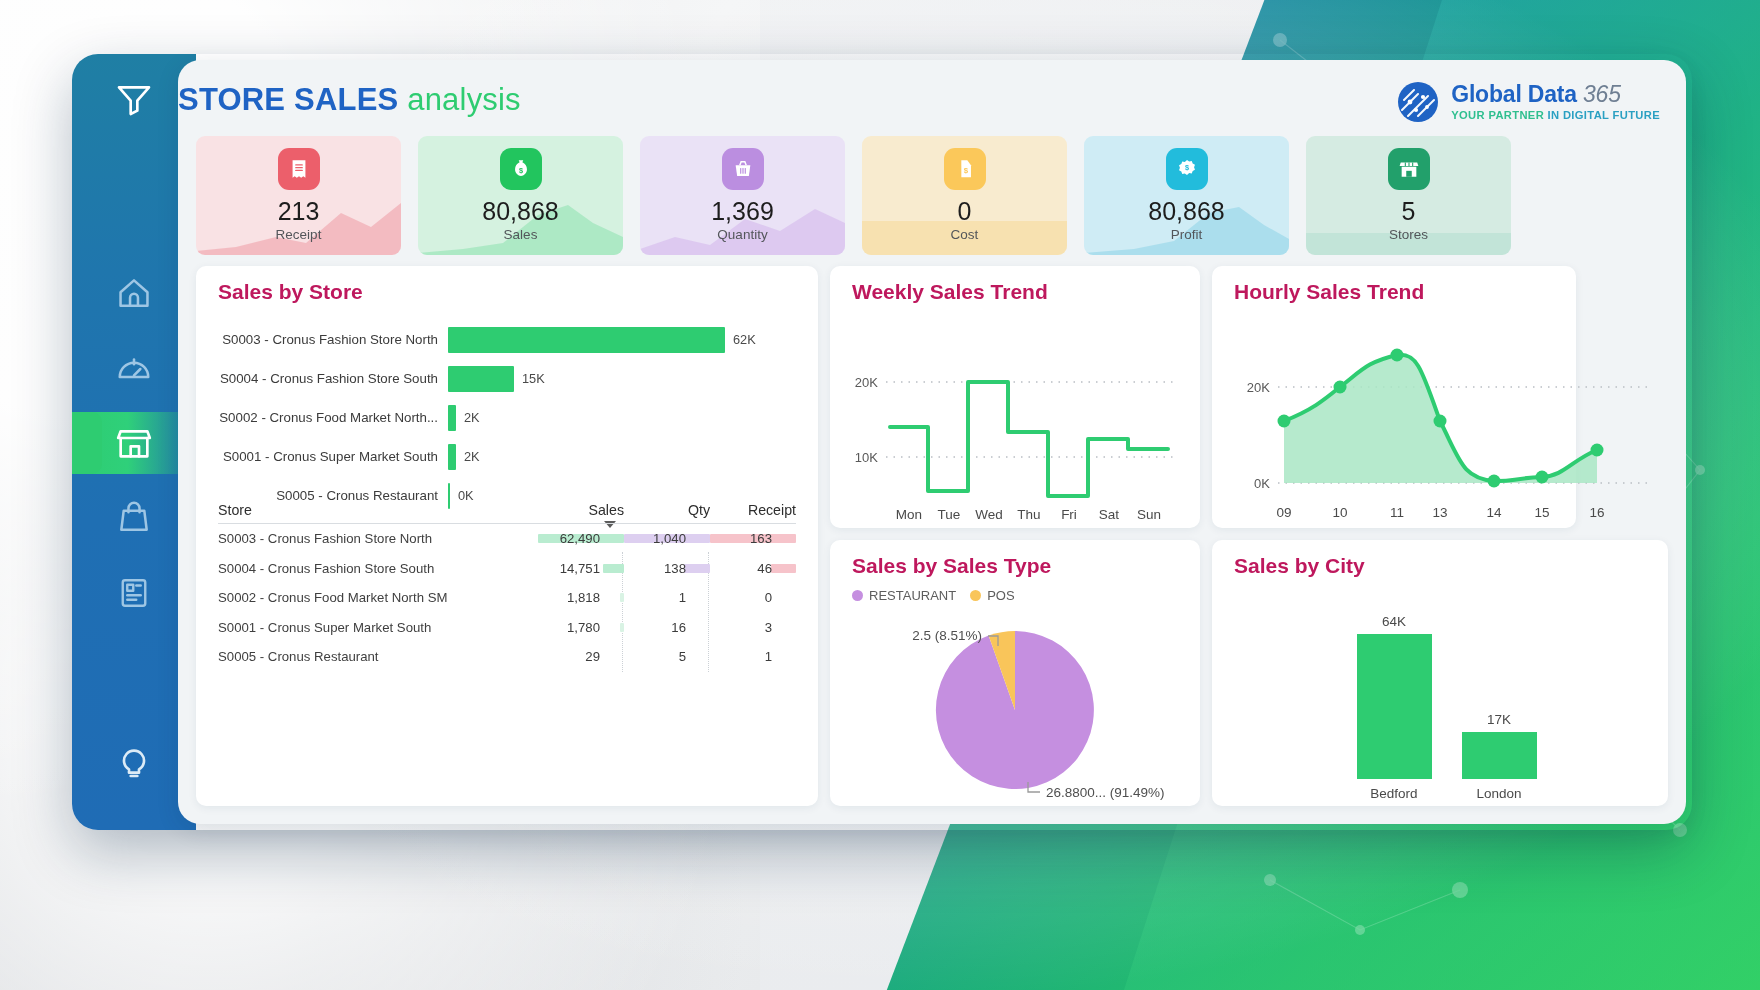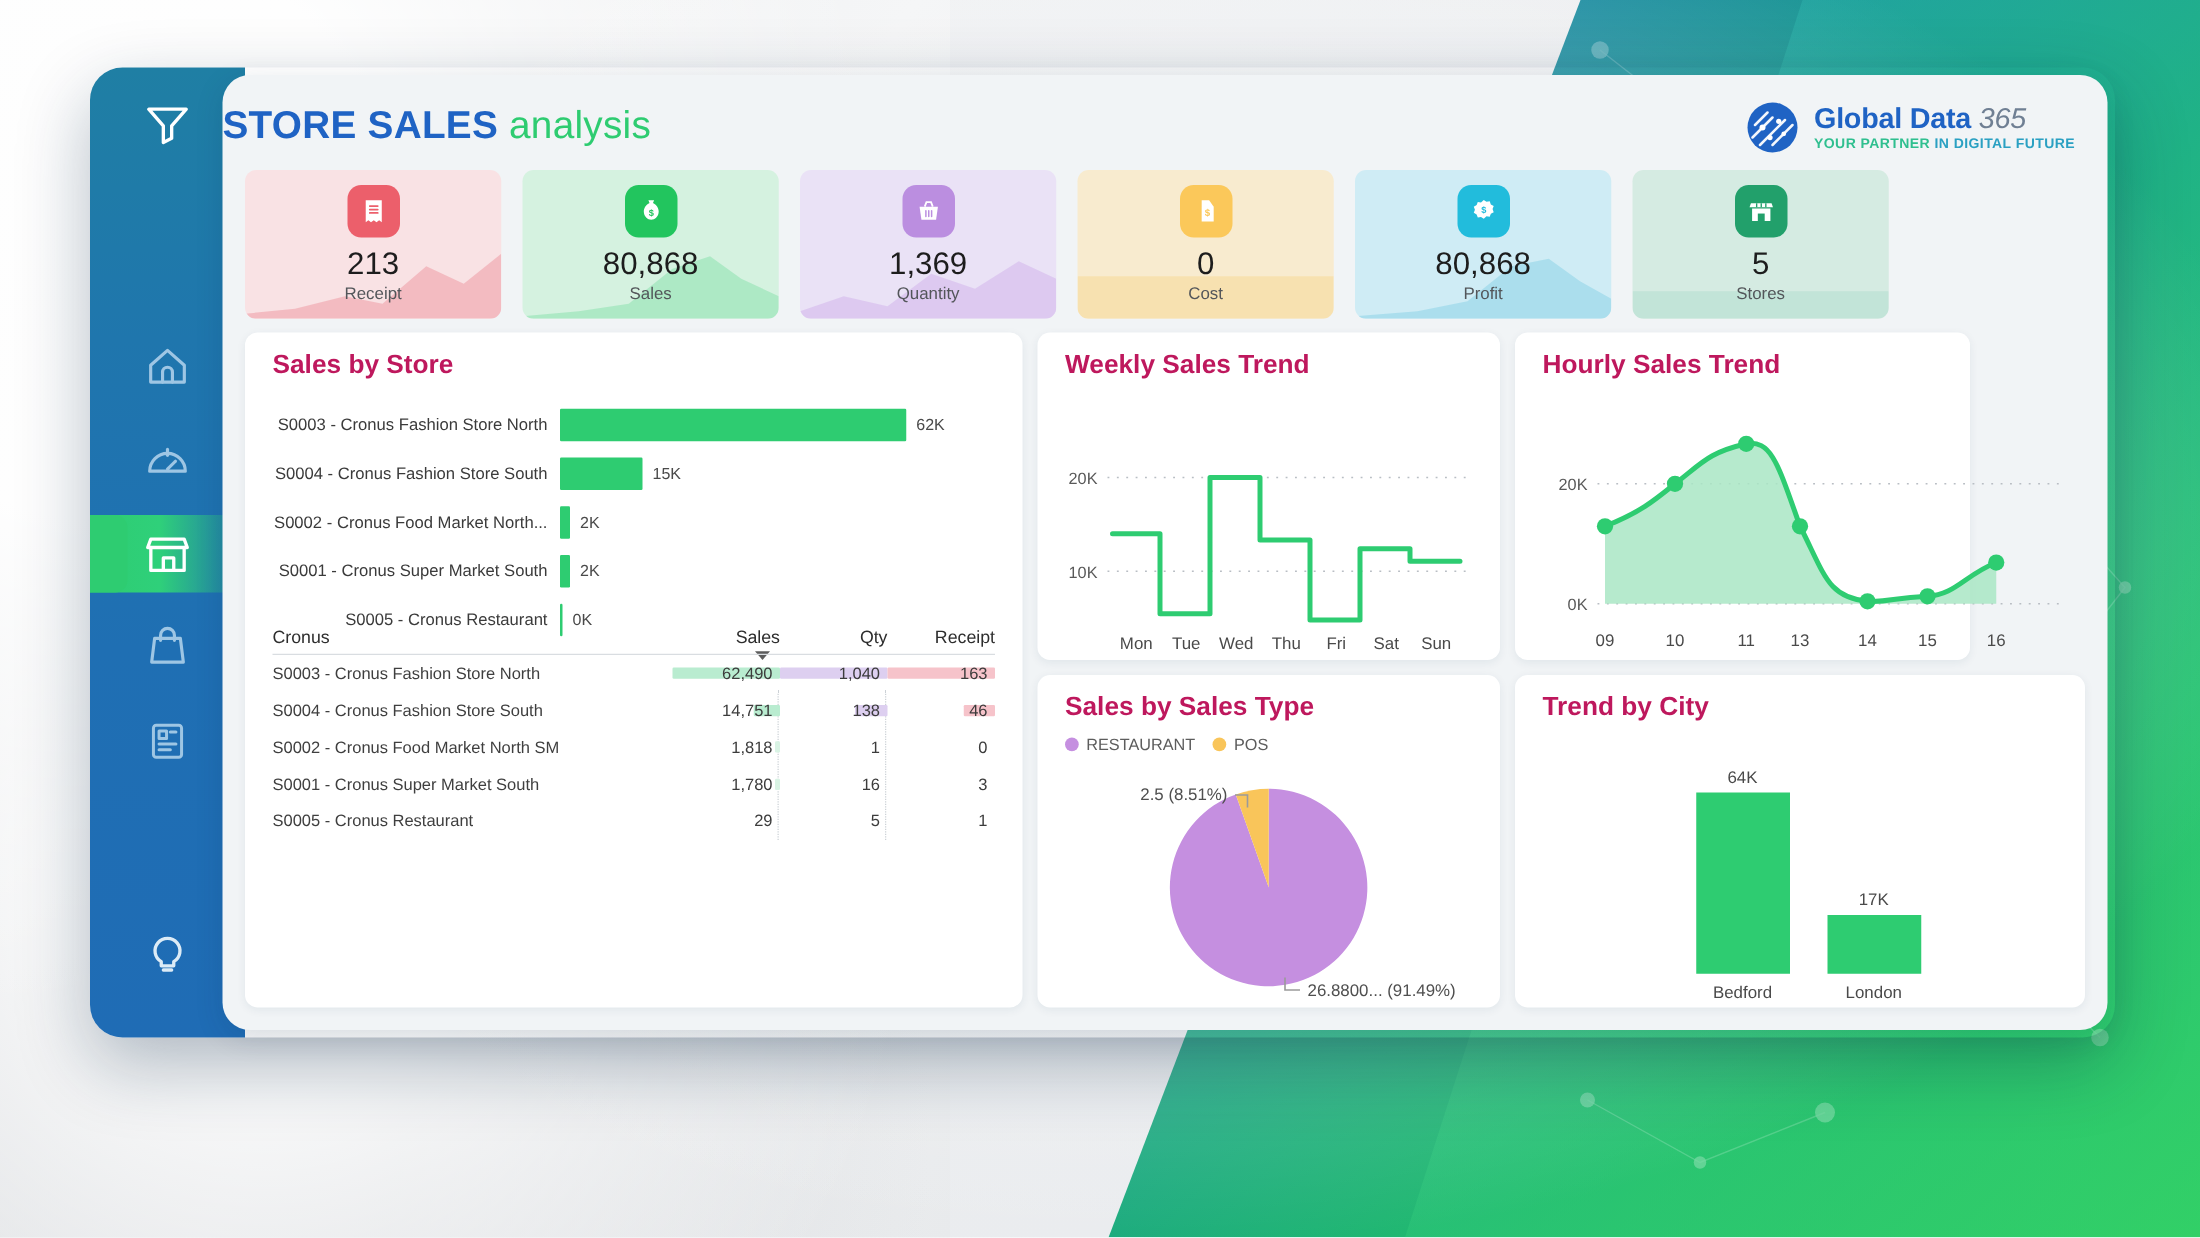--- a/index.html
+++ b/index.html
@@ -126,21 +126,21 @@
   .tbl { position: absolute; left: 22px; top: 236px; width: 578px; font-size: 13.2px; color: #3c3c3c; }
   .tbl-head { display: flex; align-items: flex-start; padding-bottom: 6px; position: relative; }
   .tbl-head::after { content:""; position:absolute; left:0; right:0; bottom:0; height:1px; background:#d9dde1; }
   .th { font-size: 14.2px; color: #2d2d2d; }
   .th-store { flex: 1; }
   .th-num { width: 86px; text-align: right; position: relative; }
   .sort-caret { position: absolute; right: 8px; top: 19px; width: 0; height: 0;
       border-left: 6px solid transparent; border-right: 6px solid transparent; border-top: 7px solid #5c5c5c; }
   .tr { display: flex; height: 29.5px; align-items: center; }
   .td-store { flex: 1; color: #3f3f3f; }
-  .td-num { width: 86px; text-align: right; padding-right: 6px; position: relative; }
+  .td-num { width: 86px; text-align: right; padding-right: 24px; position: relative; }
   .td-num .cellbg { position: absolute; right: 0; top: 3px; bottom: 3px; border-radius: 1px; z-index: 0; }
   .td-num span.v { position: relative; z-index: 1; }
   .colsep { position: absolute; top: 28px; bottom: 0; width: 1px; border-left: 1px dotted #ccd1d6; }
 
   
   .chart-svg { position: absolute; left: 0; top: 44px; }
 
   
   .legend { position: absolute; left: 22px; top: 48px; display: flex; gap: 14px; align-items: center; }
   .lg { display: flex; align-items: center; gap: 6px; font-size: 13px; color: #5d5d5d; }
@@ -406,21 +406,21 @@
           <div class="bar-lab">S0005 - Cronus Restaurant</div>
           <div class="bar-track">
             <div class="bar-fill" style="width:2px"></div>
             <div class="bar-val">0K</div>
           </div>
         </div>
       </div>
 
       <div class="tbl">
         <div class="tbl-head">
-          <div class="th th-store">Cronus</div>
+          <div class="th th-store">Store</div>
           <div class="th th-num">
             <span>Sales</span>
             <span class="sort-caret"></span>
           </div>
           <div class="th th-num">Qty</div>
           <div class="th th-num">Receipt</div>
         </div>
 
         <div style="position:relative">
           <div class="colsep" style="left:404px"></div>
@@ -536,21 +536,21 @@
 
         <path d="M158 22 L168 22 L168 32" fill="none" stroke="#9a9a9a" stroke-width="1.3"></path>
         <text x="152" y="26" font-size="13.5" fill="#4f4f4f" text-anchor="end" font-family="Liberation Sans, sans-serif">2.5 (8.51%)</text>
 
         <path d="M198 168 L198 178 L210 178" fill="none" stroke="#9a9a9a" stroke-width="1.3"></path>
         <text x="216" y="183" font-size="13.5" fill="#4f4f4f" font-family="Liberation Sans, sans-serif">26.8800... (91.49%)</text>
       </svg>
     </div>
 
     <div class="card" id="card-city">
-      <div class="card-title">Trend by City</div>
+      <div class="card-title">Sales by City</div>
       <svg class="chart-svg" width="456" height="218" viewBox="0 0 456 218">
         <rect x="145" y="50" width="75" height="145" fill="#2ecc71"></rect>
         <rect x="250" y="148" width="75" height="47" fill="#2ecc71"></rect>
         <text x="182" y="42" font-size="13.5" fill="#4a4a4a" text-anchor="middle" font-family="Liberation Sans, sans-serif">64K</text>
         <text x="287" y="140" font-size="13.5" fill="#4a4a4a" text-anchor="middle" font-family="Liberation Sans, sans-serif">17K</text>
         <text x="182" y="214" font-size="13.5" fill="#4a4a4a" text-anchor="middle" font-family="Liberation Sans, sans-serif">Bedford</text>
         <text x="287" y="214" font-size="13.5" fill="#4a4a4a" text-anchor="middle" font-family="Liberation Sans, sans-serif">London</text>
       </svg>
     </div>
 

